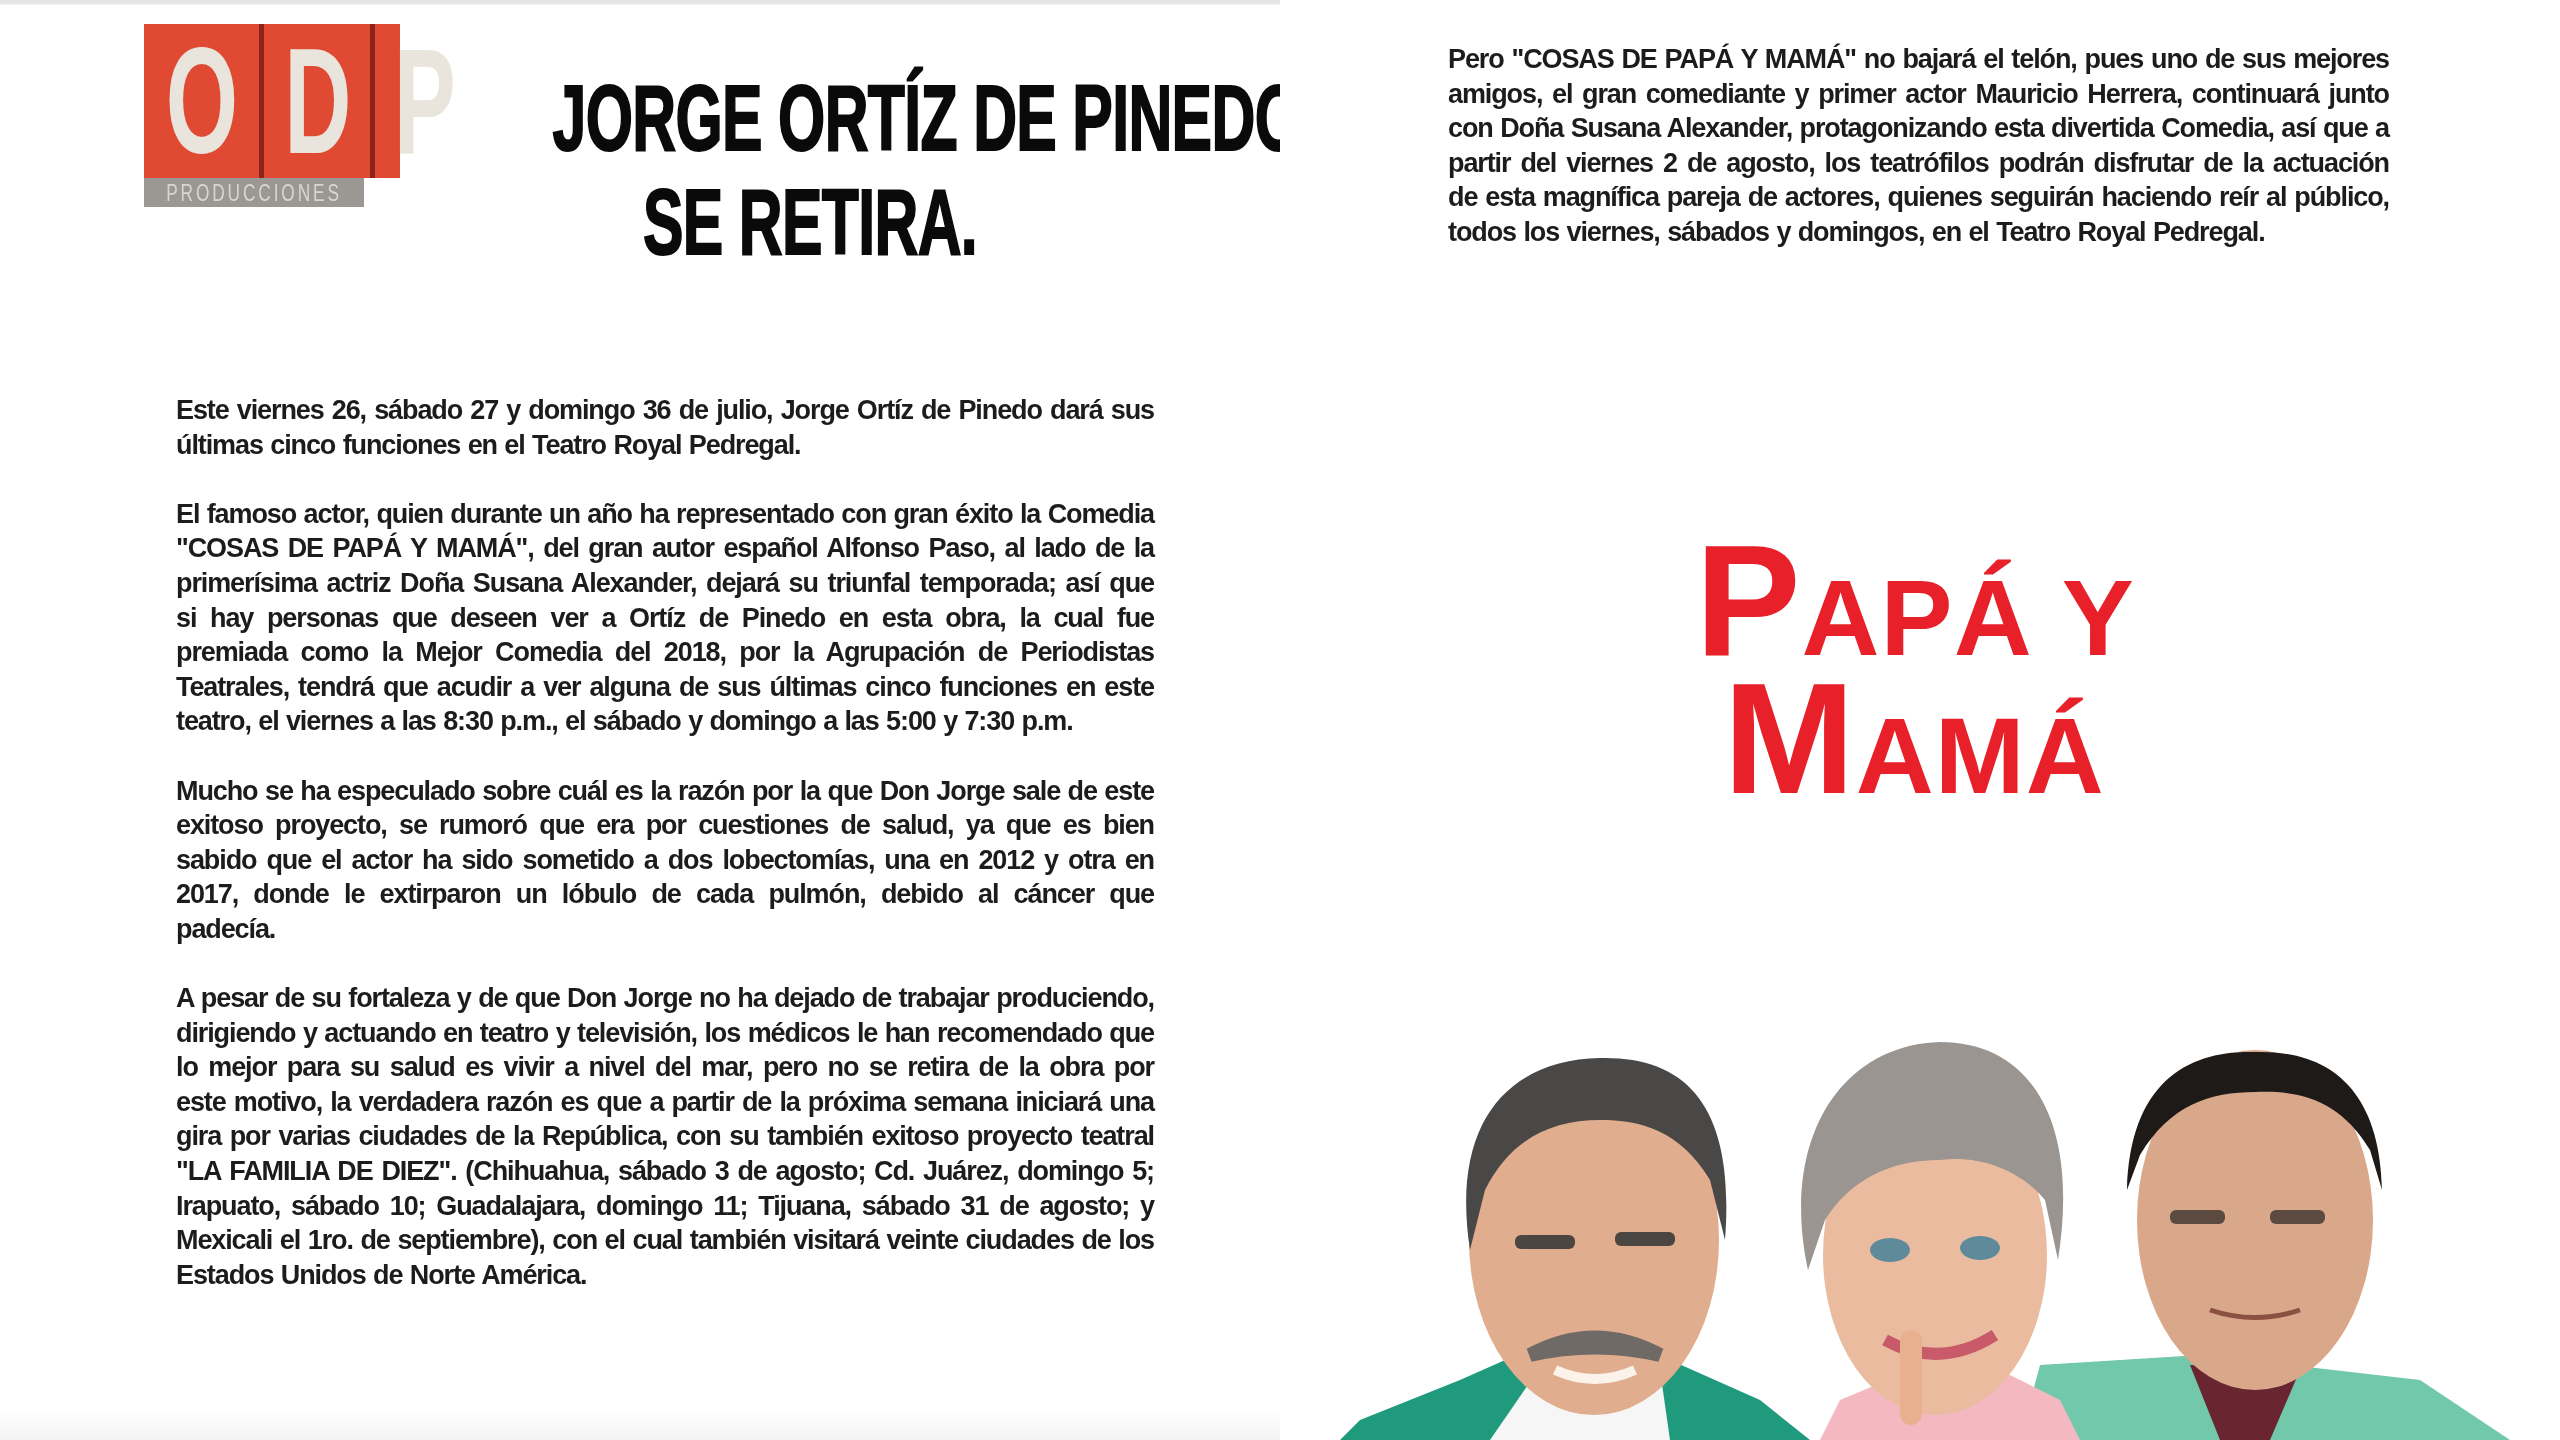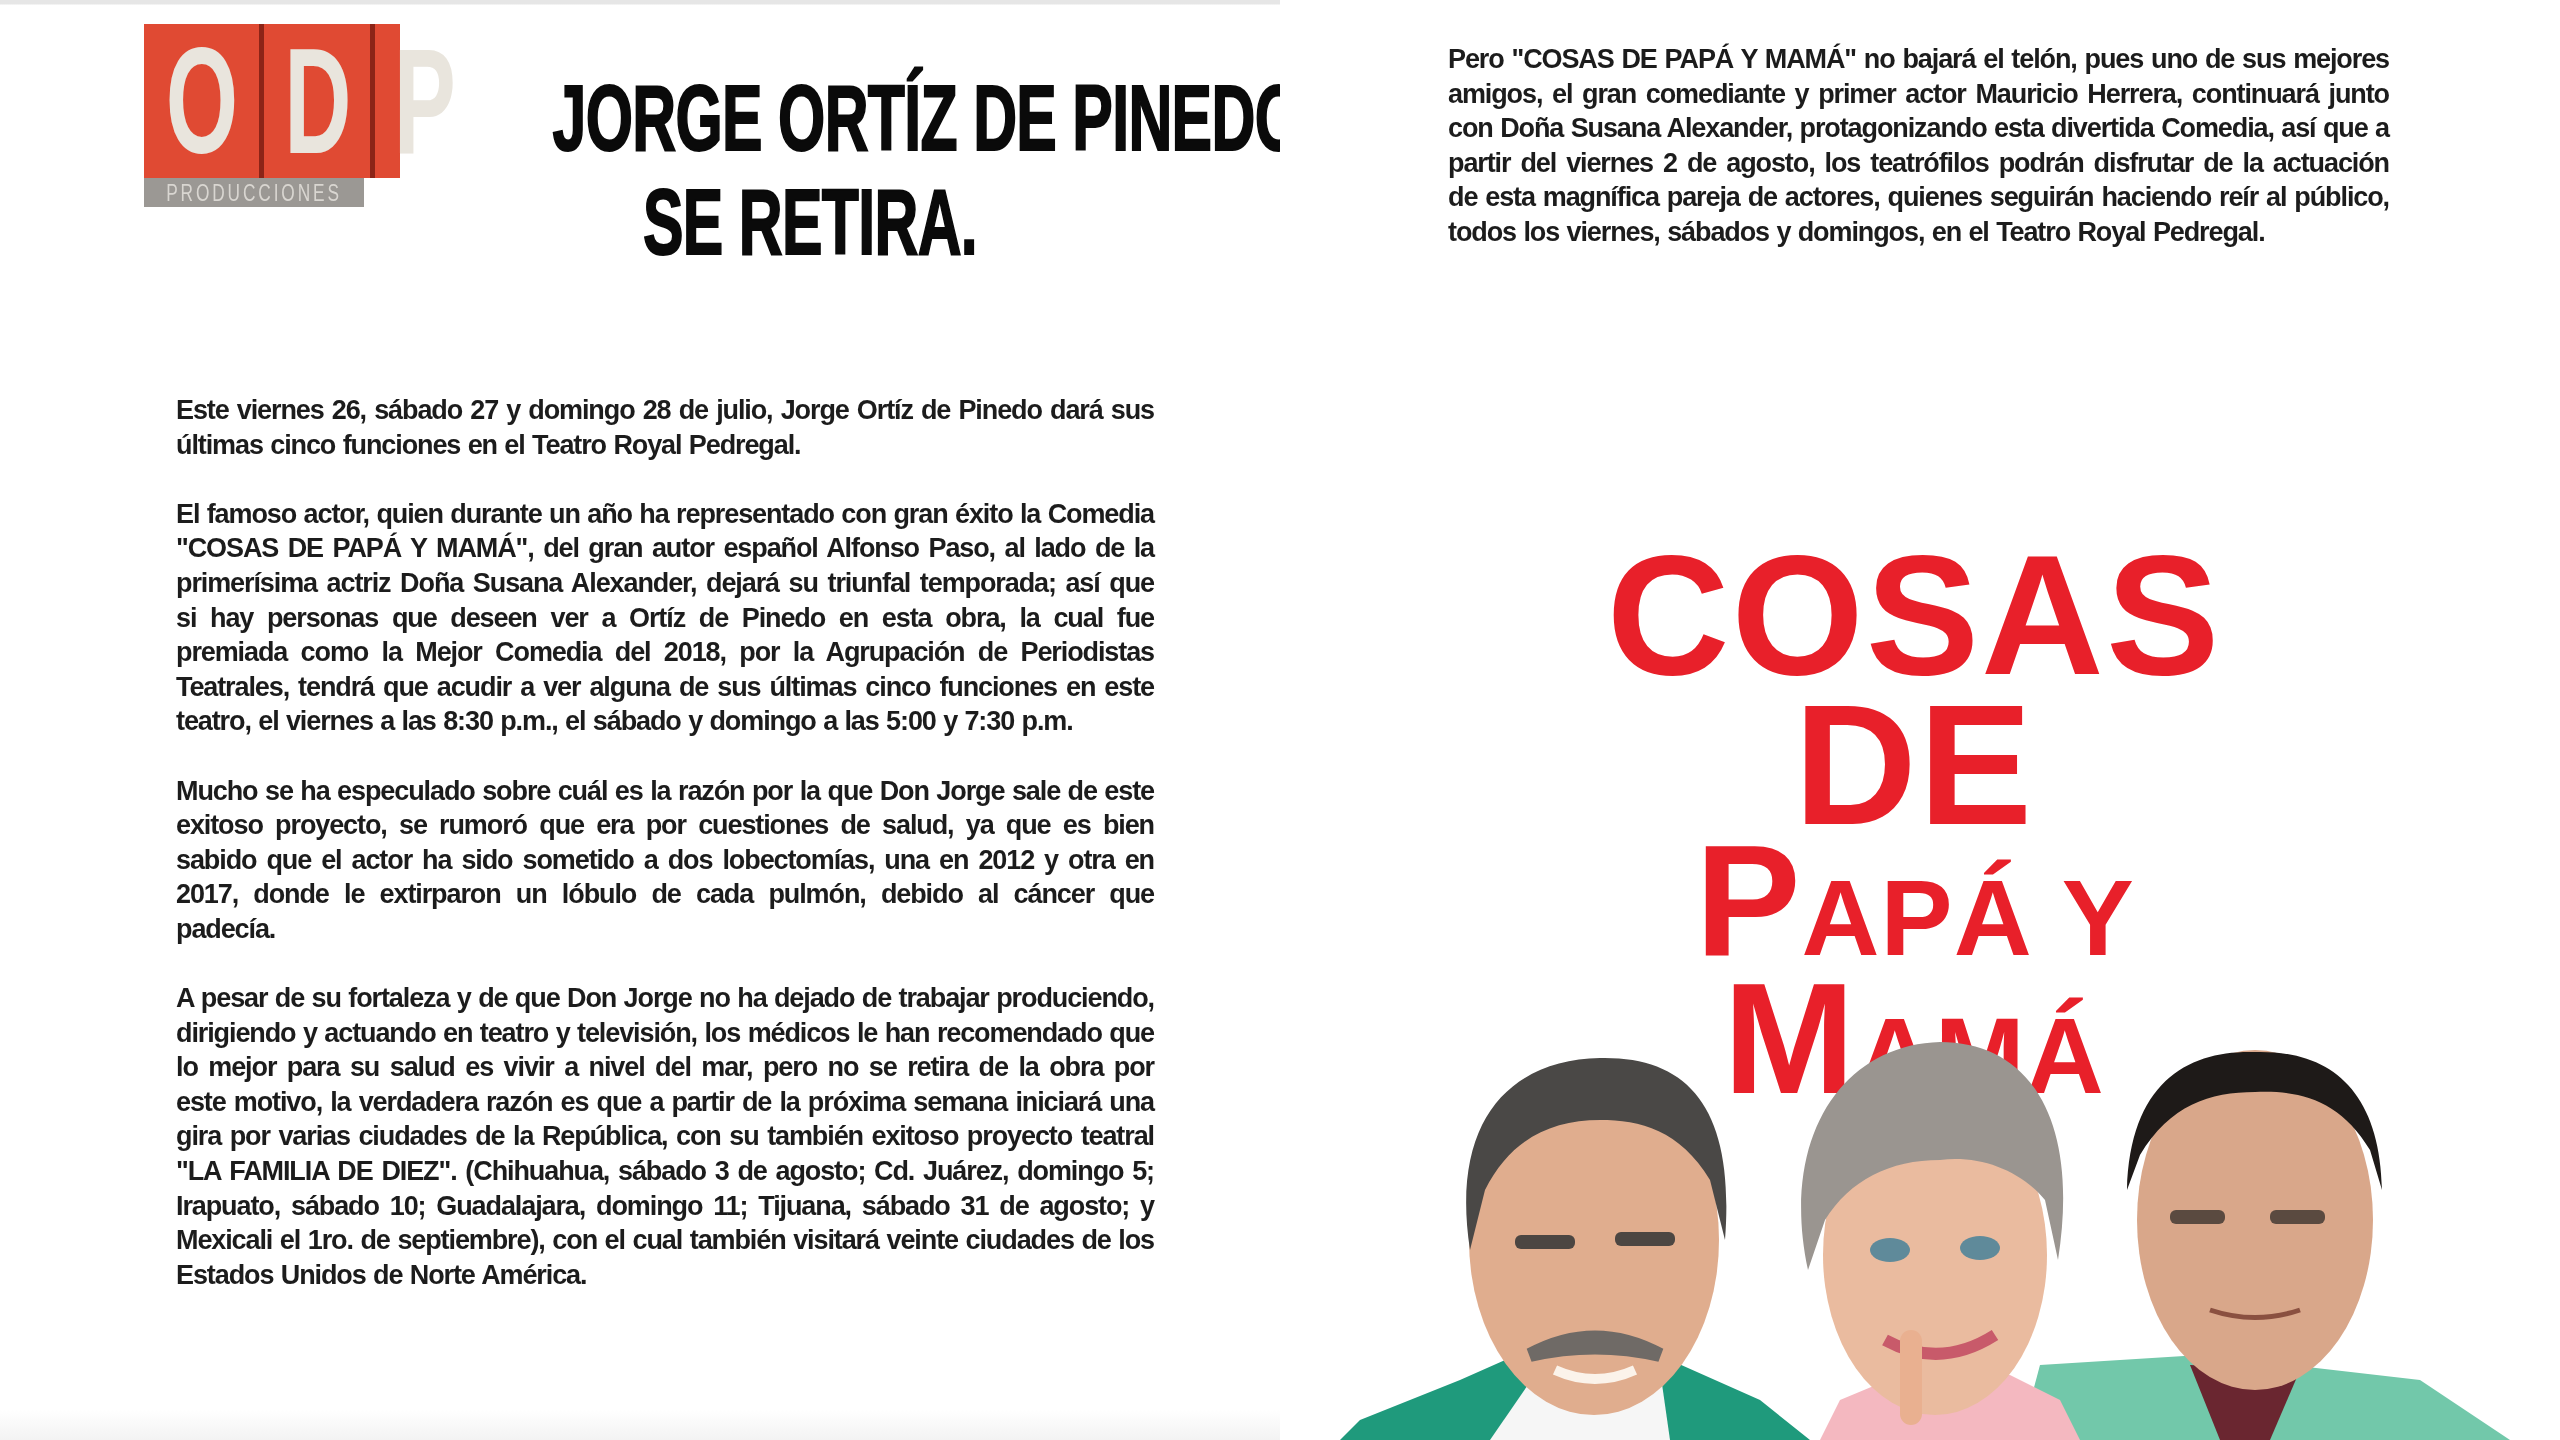--- a/index.html
+++ b/index.html
@@ -70,35 +70,34 @@
       <span class="logo-sub">PRODUCCIONES</span>
     </div>
   </div>
 
   <div class="headline">
     <span class="headline-line">JORGE ORTÍZ DE PINEDO</span>
     <span class="headline-line">SE RETIRA.</span>
   </div>
 
   <div class="body-copy squeeze" id="left-copy">
-    <p>Este viernes 26, sábado 27 y domingo 28 de julio, Jorge Ortíz de Pinedo dará sus últimas cinco funciones en el Teatro Royal Pedregal.</p>
+    <p>Este viernes 26, sábado 27 y domingo 36 de julio, Jorge Ortíz de Pinedo dará sus últimas cinco funciones en el Teatro Royal Pedregal.</p>
     <p>El famoso actor, quien durante un año ha representado con gran éxito la Comedia "COSAS DE PAPÁ Y MAMÁ", del gran autor español Alfonso Paso, al lado de la primerísima actriz Doña Susana Alexander, dejará su triunfal temporada; así que si hay personas que deseen ver a Ortíz de Pinedo en esta obra, la cual fue premiada como la Mejor Comedia del 2018, por la Agrupación de Periodistas Teatrales, tendrá que acudir a ver alguna de sus últimas cinco funciones en este teatro, el viernes a las 8:30 p.m., el sábado y domingo a las 5:00 y 7:30 p.m.</p>
     <p>Mucho se ha especulado sobre cuál es la razón por la que Don Jorge sale de este exitoso proyecto, se rumoró que era por cuestiones de salud, ya que es bien sabido que el actor ha sido sometido a dos lobectomías, una en 2012 y otra en 2017, donde le extirparon un lóbulo de cada pulmón, debido al cáncer que padecía.</p>
     <p>A pesar de su fortaleza y de que Don Jorge no ha dejado de trabajar produciendo, dirigiendo y actuando en teatro y televisión, los médicos le han recomendado que lo mejor para su salud es vivir a nivel del mar, pero no se retira de la obra por este motivo, la verdadera razón es que a partir de la próxima semana iniciará una gira por varias ciudades de la República, con su también exitoso proyecto teatral "LA FAMILIA DE DIEZ". (Chihuahua, sábado 3 de agosto; Cd. Juárez, domingo 5; Irapuato, sábado 10; Guadalajara, domingo 11; Tijuana, sábado 31 de agosto; y Mexicali el 1ro. de septiembre), con el cual también visitará veinte ciudades de los Estados Unidos de Norte América.</p>
   </div>
 </div>
 
 <div class="page" id="page-right">
 
   <div class="body-copy squeeze" id="right-copy">
     <p>Pero "COSAS DE PAPÁ Y MAMÁ" no bajará el telón, pues uno de sus mejores amigos, el gran comediante  y primer actor Mauricio Herrera, continuará junto con Doña Susana Alexander, protagonizando esta divertida Comedia, así que a partir del viernes 2 de agosto, los teatrófilos podrán disfrutar de la actuación de esta magnífica pareja de actores, quienes seguirán haciendo reír al público, todos los viernes, sábados y domingos, en el Teatro Royal Pedregal.</p>
   </div>
 
   <div class="show-title">
-    <span class="show-line1">COSAS DE</span>
     <span class="show-line2"><span>P</span><span class="sc">APÁ </span><span class="sc">Y </span><span>M</span><span class="sc">AMÁ</span></span>
   </div>
 
   <svg class="photo" width="1220" height="420" viewBox="0 0 1220 420">
 
     <g>
       <path d="M 680 420 L 700 345 L 860 335 L 950 345 L 1080 360 L 1170 420 Z" fill="#72c8aa"></path>
       <path d="M 850 345 L 880 420 L 930 420 L 960 350 Z" fill="#6a2630"></path>
       <ellipse cx="915" cy="200" rx="118" ry="170" fill="#d9a78a"></ellipse>
       <path d="M 787 170 C 790 60, 850 30, 915 32 C 990 30, 1040 70, 1042 170 L 1030 130 C 1000 80, 960 70, 915 72 C 870 72, 830 85, 800 135 Z" fill="#1e1a18"></path>

